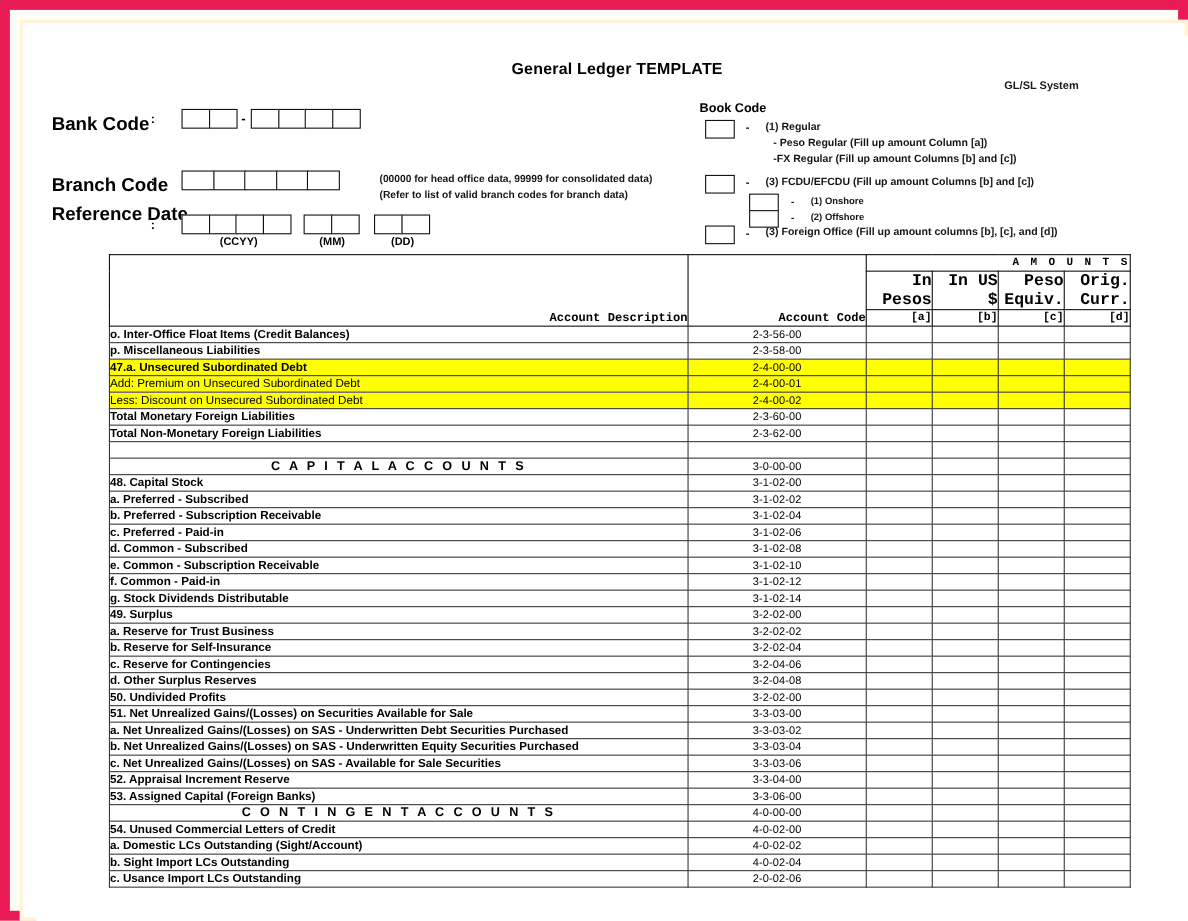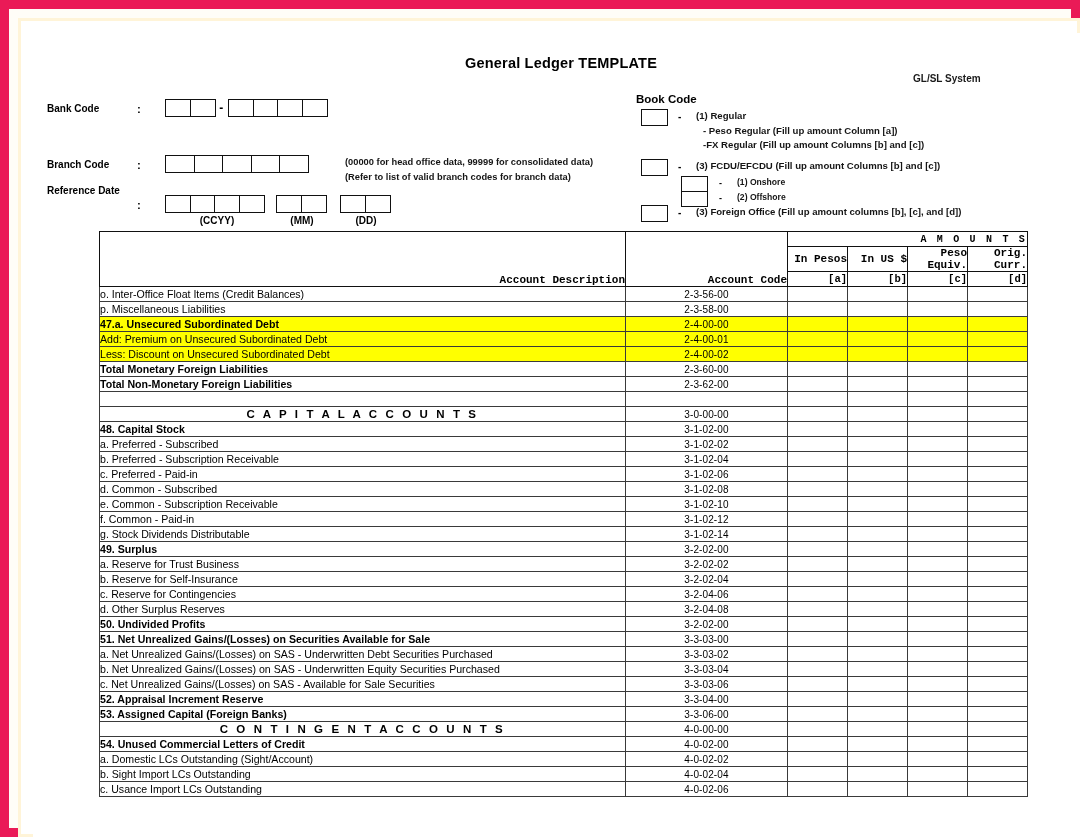--- a/index.html
+++ b/index.html
@@ -57,21 +57,21 @@
     position: absolute;
     left: 880px; top: 40px;
     font-size: 10px;
     font-weight: bold;
     color: #1a1a1a;
   }
 
   
   .form-label {
     position: absolute;
-    font-size: 10px;
+    font-size: 17px;
     font-weight: bold;
     white-space: nowrap;
   }
   .form-colon {
     position: absolute;
     font-size: 11.5px;
     font-weight: bold;
   }
   .boxrow {
     position: absolute;
@@ -164,21 +164,21 @@
   }
   .col-desc { width: 526px; }
   .col-code { width: 162px; }
   .col-amt  { width: 60px; }
   th.hdr-amounts {
     font-size: 10px;
     letter-spacing: 2.2px;
     height: 14px;
   }
   th.hdr-sub {
-    font-size: 11px;
+    font-size: 15px;
     height: 14px;
     font-weight: bold;
   }
   th.hdr-letter {
     font-size: 10.5px;
     height: 16px;
     font-weight: bold;
   }
   th.hdr-desc, th.hdr-code {
     font-size: 11px;
@@ -191,21 +191,21 @@
     white-space: nowrap;
     overflow: hidden;
   }
   td.code {
     text-align: center;
     font-size: 10px;
     letter-spacing: 0.1px;
   }
   
   .lvl-num   { padding-left: 2px;  font-weight: bold; }
-  .lvl-sub   { padding-left: 32px; font-weight: normal; }
+  .lvl-sub   { padding-left: 32px; font-weight: bold; }
   .lvl-sub2  { padding-left: 44px; font-weight: normal; }
   .lvl-total { padding-left: 2px;  font-weight: bold; }
   .lvl-blank { }
   .section-head {
     text-align: center !important;
     font-weight: bold;
     font-size: 11.5px;
     letter-spacing: 2.6px;
     padding-left: 0 !important;
   }
@@ -577,21 +577,21 @@
             <tr>
               <td class="desc lvl-sub">b.   Sight Import LCs Outstanding</td>
               <td class="code">4-0-02-04</td>
               <td class="amt"></td>
               <td class="amt"></td>
               <td class="amt"></td>
               <td class="amt"></td>
             </tr>
             <tr>
               <td class="desc lvl-sub">c.   Usance Import LCs Outstanding</td>
-              <td class="code">4-0-02-06</td>
+              <td class="code">2-0-02-06</td>
               <td class="amt"></td>
               <td class="amt"></td>
               <td class="amt"></td>
               <td class="amt"></td>
             </tr>
           </tbody>
       </table>
 
     </div>
   </div>

